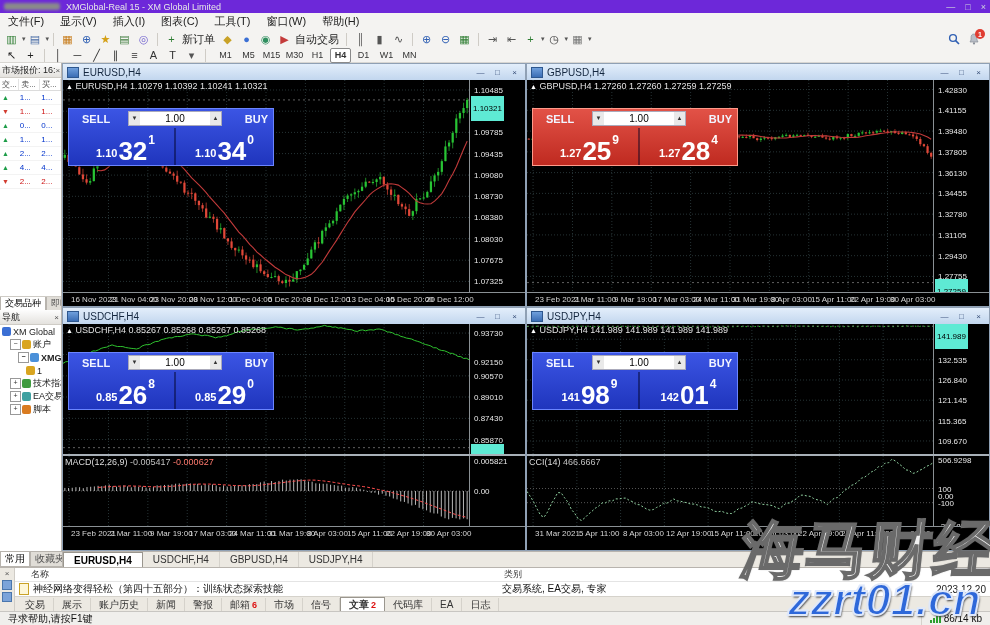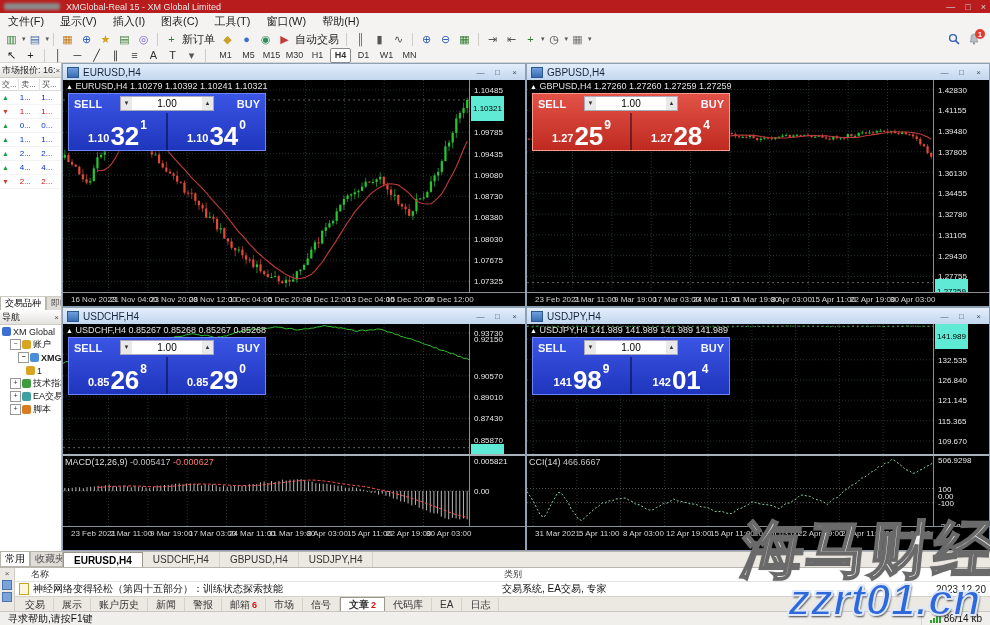--- a/index.html
+++ b/index.html
@@ -1,19 +1,19 @@
 <!DOCTYPE html>
 <html><head>
 <meta charset="utf-8">
 <style>
   html,body{margin:0;padding:0;}
   body{width:990px;height:625px;overflow:hidden;font-family:"Liberation Sans",sans-serif;background:#ece9e2;-webkit-font-smoothing:antialiased;}
   #app{position:relative;width:990px;height:625px;background:#ece9e2;}
   
-  #titlebar{position:absolute;left:0;top:0;width:990px;height:13px;background:#b91c1c;color:#e8e8e8;display:flex;align-items:center;font-size:9px;padding:0 4px;box-sizing:border-box;}
+  #titlebar{position:absolute;left:0;top:0;width:990px;height:13px;background:#6d28d9;color:#e8e8e8;display:flex;align-items:center;font-size:9px;padding:0 4px;box-sizing:border-box;}
   #blur-account{width:56px;height:7px;background:#8a8a8a;border-radius:2px;filter:blur(1.5px);margin-right:6px;}
   #win-controls{margin-left:auto;display:flex;gap:10px;color:#cfd4dd;font-size:9px;}
   #win-controls span{cursor:default;}
   
   #menubar{position:absolute;left:0;top:13px;width:990px;height:17px;background:#f4f3f1;border-bottom:1px solid #e0ded9;display:flex;align-items:center;font-size:11px;color:#222;}
   .menu-item{padding:0 8px;height:100%;display:flex;align-items:center;}
   
   #toolbar1{position:absolute;left:0;top:30px;width:990px;height:18px;background:#f4f3f1;display:flex;align-items:center;padding:0 2px;box-sizing:border-box;}
   #toolbar2{position:absolute;left:0;top:48px;width:990px;height:15px;background:#f4f3f1;border-bottom:1px solid #d8d6d2;display:flex;align-items:center;padding:0 2px;box-sizing:border-box;}
   .tbico{display:inline-flex;align-items:center;justify-content:center;min-width:17px;height:15px;font-size:11px;margin:0 1px;border-radius:2px;}
@@ -63,21 +63,21 @@
   .cinfo{position:absolute;left:3px;top:1px;z-index:4;font-size:9px;color:#e2e2e2;white-space:nowrap;}
   .cinfo .mk{font-size:7px;color:#fff;}
   .subinfo{position:absolute;left:2px;bottom:1px;z-index:4;font-size:9px;color:#dedede;white-space:nowrap;}
   .subinfo .sv1{color:#c0c0c0;} .subinfo .sv2{color:#ff7a6e;}
   .paxis{flex:none;width:55px;position:relative;background:#000;border-left:1px solid #8a9094;font-size:8px;color:#e8e8e8;overflow:hidden;}
   .paxis span{position:absolute;left:4px;white-space:nowrap;}
   .paxis .ptag{background:#5eead4;color:#000;left:1px;padding:8px 2px;z-index:3;text-align:right;}
   .taxis{flex:none;height:13px;background:#000;border-top:1px solid #8a9094;position:relative;font-size:8px;color:#d6d6d6;overflow:hidden;}
   .taxis span{position:absolute;top:2px;white-space:nowrap;}
   
-  .tpanel{position:absolute;top:13px;left:5px;width:196px;z-index:5;border:1px solid #6b85ff;box-shadow:0 1px 2px rgba(0,0,0,.5);}
+  .tpanel{position:absolute;top:28px;left:5px;width:196px;z-index:5;border:1px solid #6b85ff;box-shadow:0 1px 2px rgba(0,0,0,.5);padding-left:8px;}
   .tpanel.blue{background:linear-gradient(#3b55e4,#1f35bd);}
   .tpanel.red{background:linear-gradient(#e25247,#bf2a20);border-color:#ff9a8a;}
   .tp-head{display:flex;align-items:center;height:17px;padding:1px 5px;gap:4px;}
   .tp-sell-label,.tp-buy-label{width:42px;color:#f2f4ff;font-size:11px;font-weight:bold;}
   .tp-buy-label{text-align:right;}
   .tp-lot{flex:1;display:flex;height:13px;background:#fff;border:1px solid #aab;}
   .tp-spin{width:11px;font-size:6px;color:#333;background:#e9e9e9;text-align:center;line-height:13px;}
   .tp-lot-val{flex:1;font-size:10px;text-align:center;line-height:13px;color:#000;}
   .tp-prices{display:flex;height:37px;}
   .tp-price{flex:1;display:flex;align-items:flex-end;justify-content:center;padding-bottom:3px;color:#fff;}
@@ -1100,21 +1100,21 @@
               <div class="tp-price">
                 <span class="tp-small">0.85</span>
                     <span class="tp-big">29</span>
                     <span class="tp-sup">0</span>
               </div>
             </div>
           </div>
         </div>
         <div class="paxis paxis-main">
               <span style="top: 5px;">0.93730</span>
-              <span style="top: 11px;">0.92150</span>
+              <span style="top: 34px;">0.92150</span>
               <span style="top: 48px;">0.90570</span>
               <span style="top: 69px;">0.89010</span>
               <span style="top: 90px;">0.87430</span>
               <span style="top: 112px;">0.85870</span>
               <span class="ptag" style="top: 120px;">0.85268</span>
             </div>
       </div>
       <div class="crow sub">
         <div class="subplot">
           <svg class="sub-svg" viewBox="0 0 406 70">

